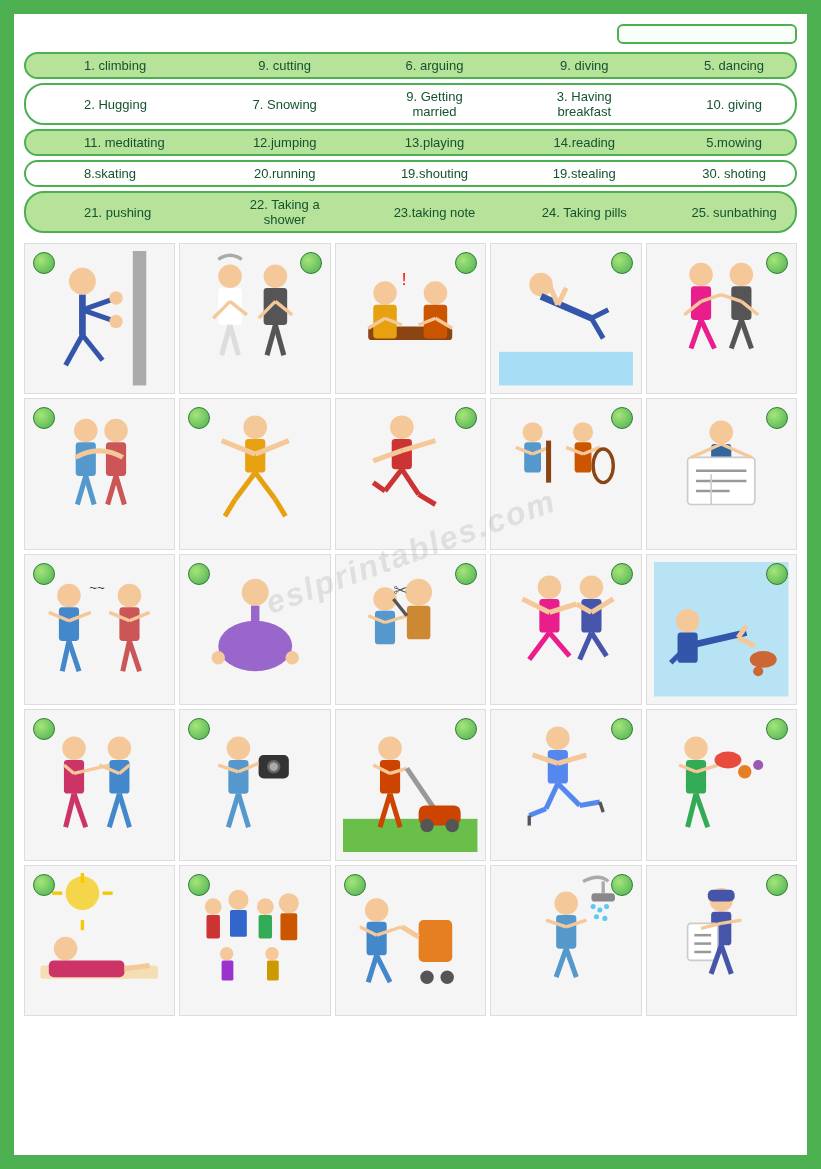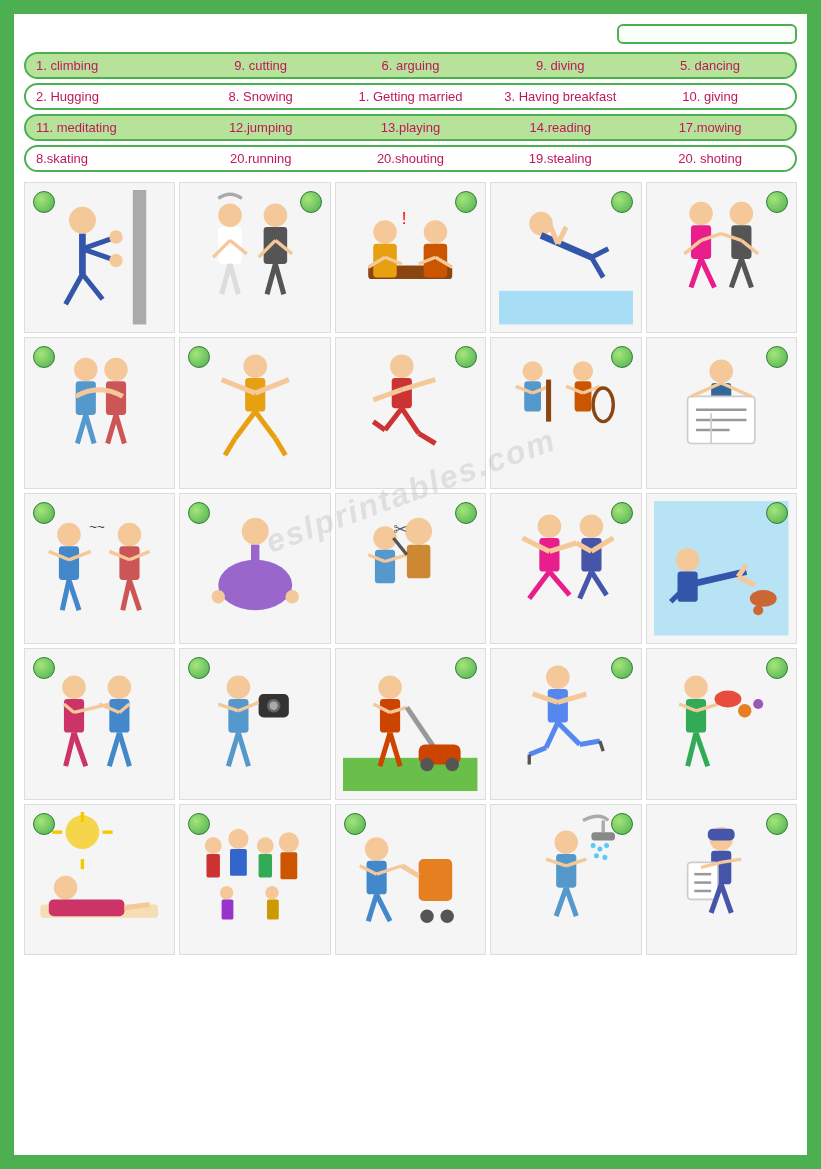--- a/index.html
+++ b/index.html
@@ -52,22 +52,23 @@
       margin-bottom: 4px;
       padding: 4px 10px;
       background: white;
     }
     .word-row.green-bg {
       background: #b6e29a;
     }
     .word-item {
       flex: 1;
       font-size: 13px;
-      color: #be185d;
+      color: #14532d;
       text-align: center;
+      margin-left: 48px;
     }
     .word-item:first-child {
       text-align: left;
     }
     
     .image-grid {
       display: grid;
       grid-template-columns: repeat(5, 1fr);
       gap: 4px;
       margin-top: 6px;
@@ -130,38 +131,45 @@
   <div class="word-rows">
   <div class="word-row green-bg">
         <span class="word-item">1.  climbing</span>
         <span class="word-item">9. cutting</span>
         <span class="word-item">6. arguing</span>
         <span class="word-item">9. diving</span>
         <span class="word-item">5. dancing</span>
       </div>
       <div class="word-row">
         <span class="word-item">2.  Hugging</span>
-        <span class="word-item">8. Snowing</span>
-        <span class="word-item">1. Getting married</span>
+        <span class="word-item">7. Snowing</span>
+        <span class="word-item">9. Getting married</span>
         <span class="word-item">3. Having breakfast</span>
         <span class="word-item">10. giving</span>
       </div>
       <div class="word-row green-bg">
         <span class="word-item">11. meditating</span>
         <span class="word-item">12.jumping</span>
         <span class="word-item">13.playing</span>
         <span class="word-item">14.reading</span>
-        <span class="word-item">17.mowing</span>
+        <span class="word-item">5.mowing</span>
       </div>
       <div class="word-row">
         <span class="word-item">8.skating</span>
         <span class="word-item">20.running</span>
-        <span class="word-item">20.shouting</span>
+        <span class="word-item">19.shouting</span>
         <span class="word-item">19.stealing</span>
-        <span class="word-item">20. shoting</span>
+        <span class="word-item">30. shoting</span>
+      </div>
+      <div class="word-row green-bg">
+        <span class="word-item">21. pushing</span>
+        <span class="word-item">22. Taking a shower</span>
+        <span class="word-item">23.taking note</span>
+        <span class="word-item">24. Taking pills</span>
+        <span class="word-item">25. sunbathing</span>
       </div>
     </div>
 
   <div class="image-section">
     <div class="watermark-overlay">eslprintables.com</div>
     <div class="image-grid">
     <div class="image-cell">
           <div class="cartoon">
             <svg viewBox="0 0 80 80" xmlns="http://www.w3.org/2000/svg">
     <rect x="60" y="0" width="8" height="80" fill="#aaa"></rect>

